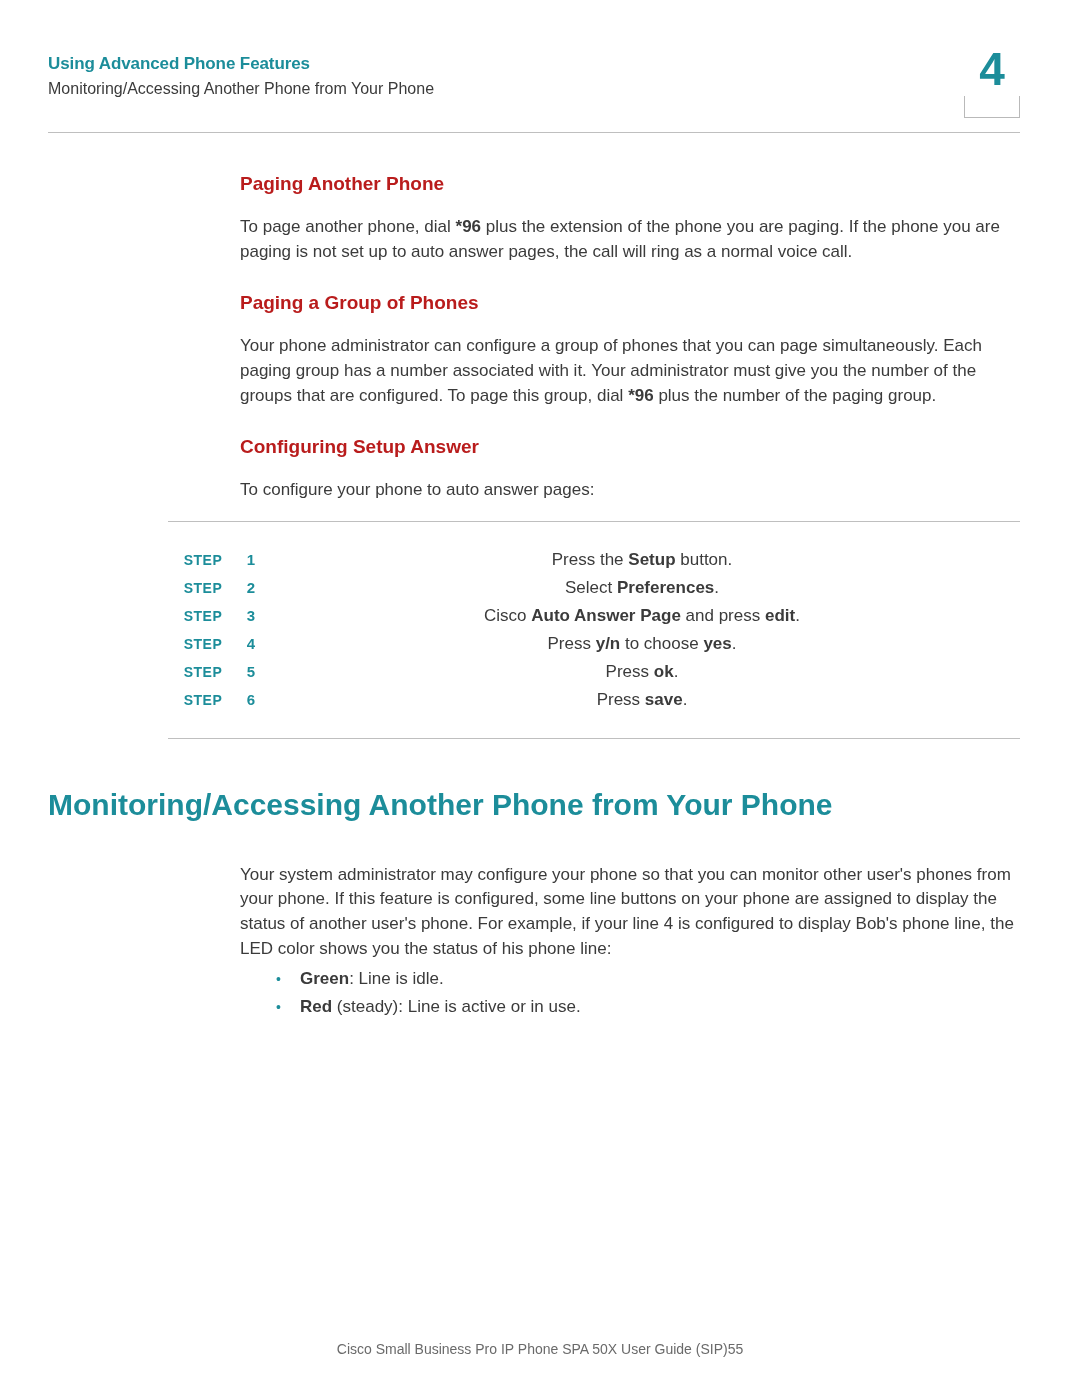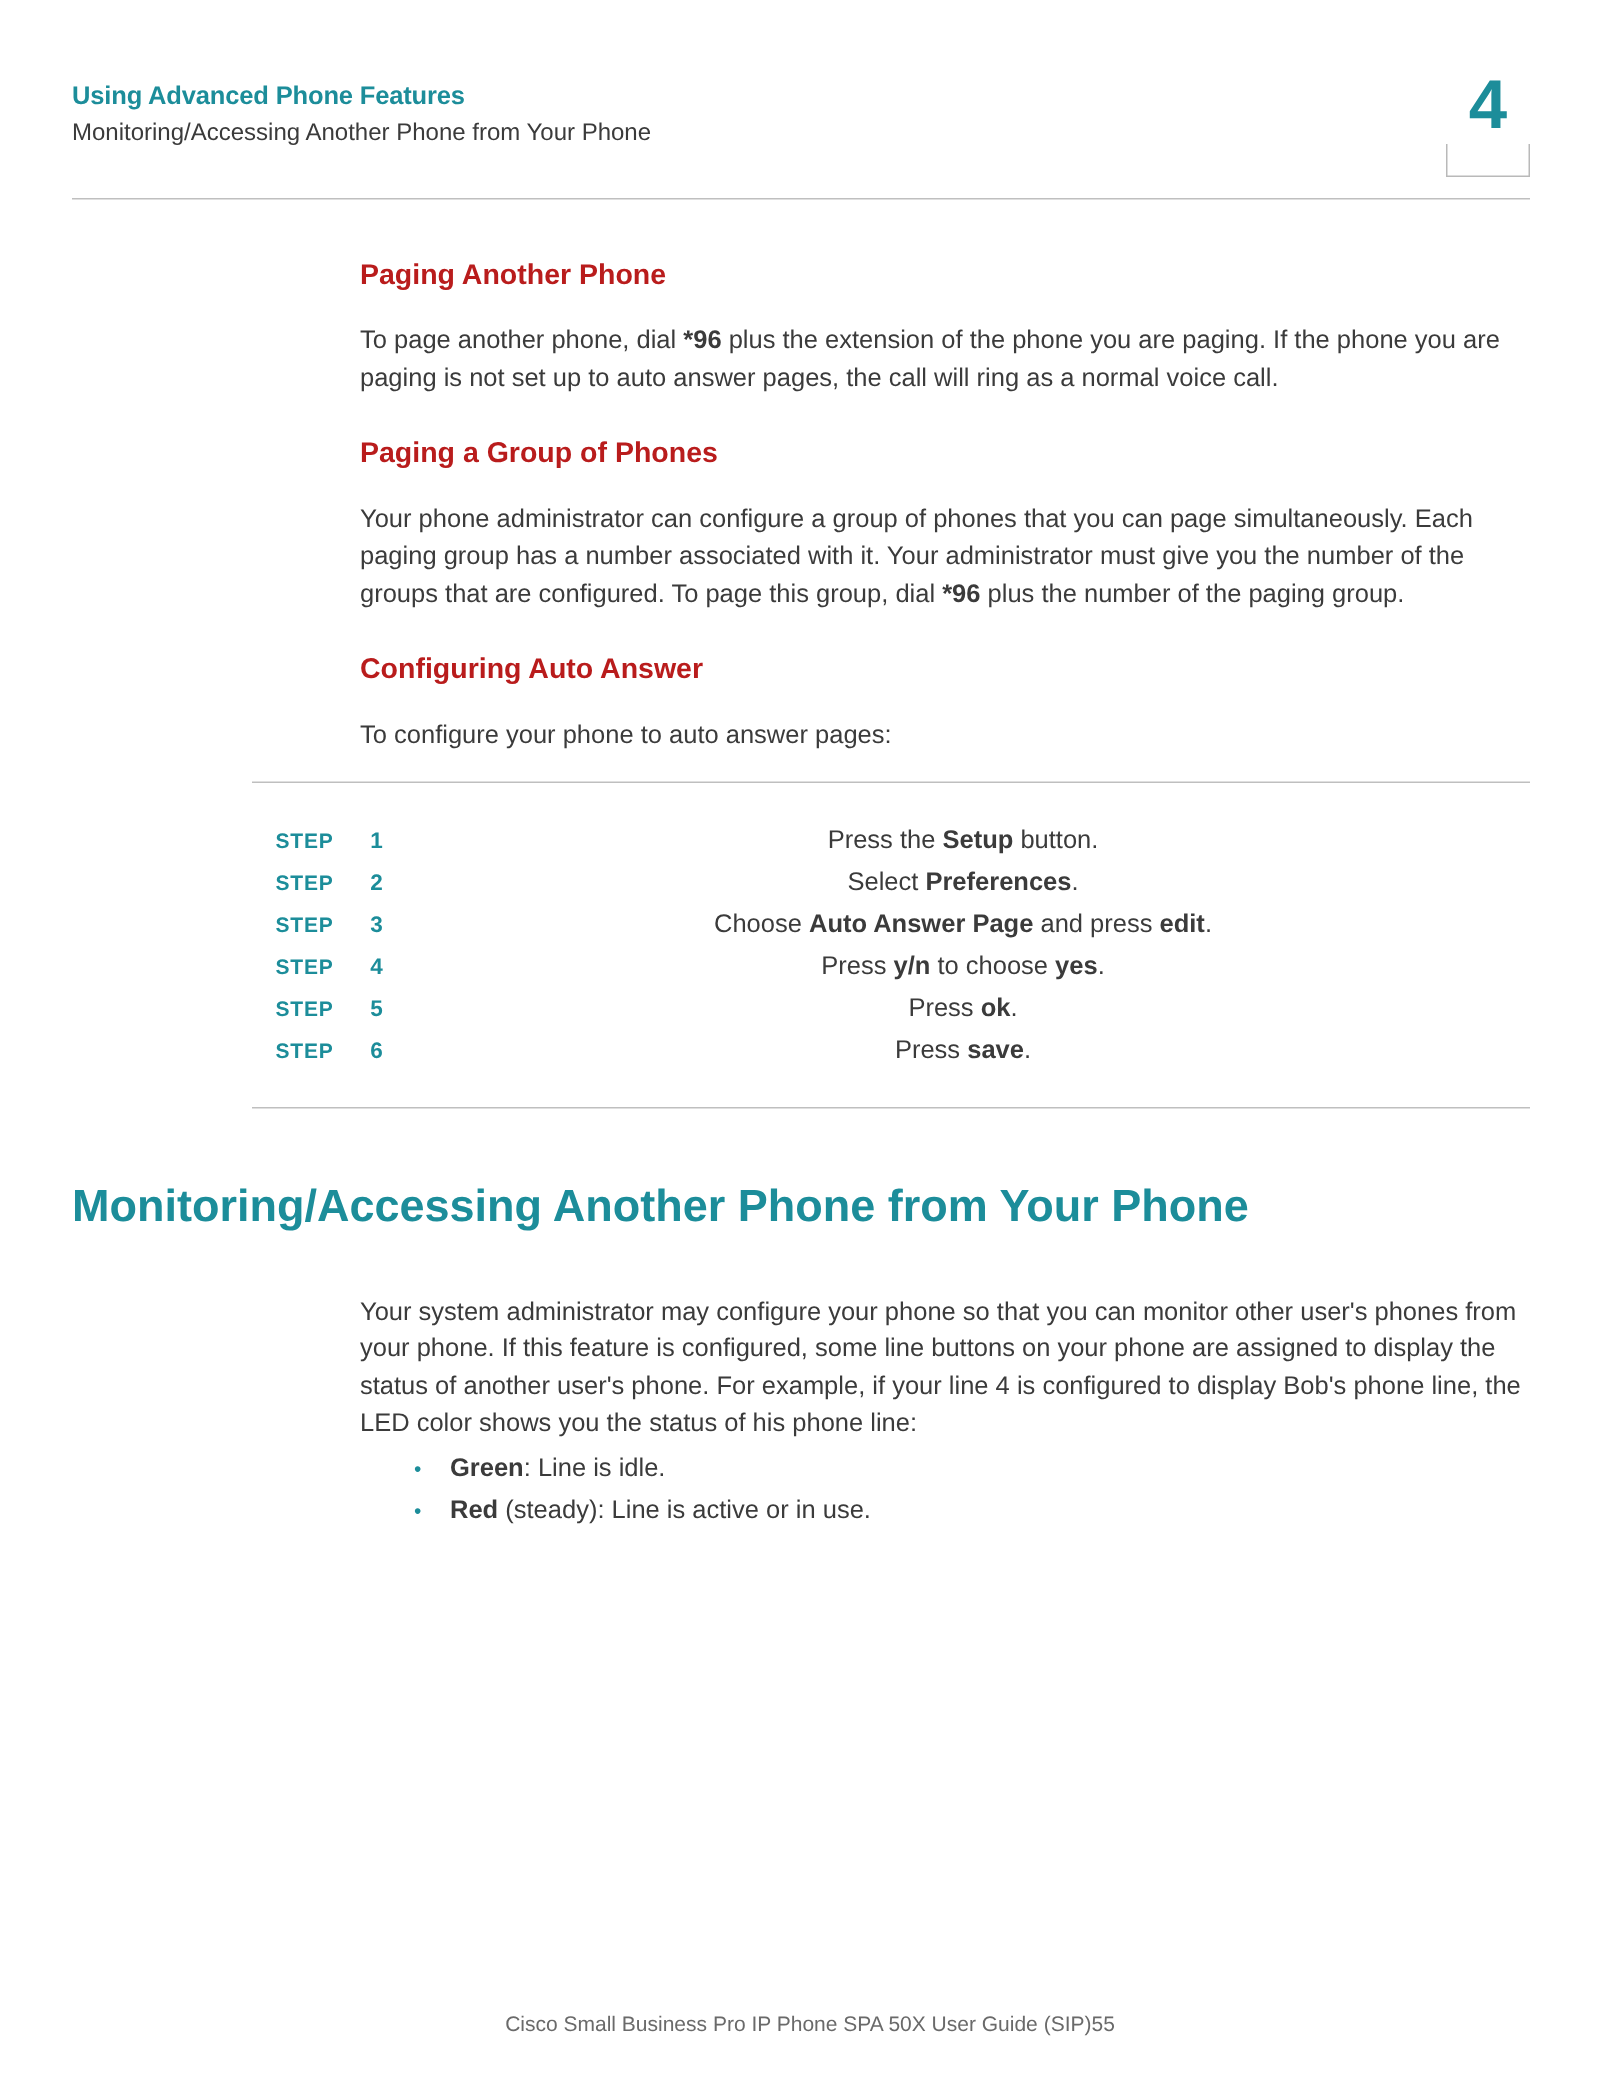--- a/index.html
+++ b/index.html
@@ -173,21 +173,21 @@
   </div>
 
   <div class="indent">
     <div class="h2">Paging a Group of Phones</div>
     <p class="para">
       <span>Your phone administrator can configure a group of phones that you can page simultaneously. Each paging group has a number associated with it. Your administrator must give you the number of the groups that are configured. To page this group, dial </span><span class="bold">*96</span><span> plus the number of the paging group.</span>
     </p>
   </div>
 
   <div class="indent">
-    <div class="h2">Configuring Auto Answer</div>
+    <div class="h2">Configuring Setup Answer</div>
     <p class="para" style="margin-bottom:18px">To configure your phone to auto answer pages:</p>
   </div>
 
   <div class="steps">
     <div class="step-row">
       <span class="step-label">STEP</span>
       <span class="step-num">1</span>
       <span class="step-text">
         <span>Press the </span><span class="bold">Setup</span><span> button.</span>
       </span>
@@ -196,21 +196,21 @@
       <span class="step-label">STEP</span>
       <span class="step-num">2</span>
       <span class="step-text">
         <span>Select </span><span class="bold">Preferences</span><span>.</span>
       </span>
     </div>
     <div class="step-row">
       <span class="step-label">STEP</span>
       <span class="step-num">3</span>
       <span class="step-text">
-        <span>Choose </span><span class="bold">Auto Answer Page</span><span> and press </span><span class="bold">edit</span><span>.</span>
+        <span>Cisco </span><span class="bold">Auto Answer Page</span><span> and press </span><span class="bold">edit</span><span>.</span>
       </span>
     </div>
     <div class="step-row">
       <span class="step-label">STEP</span>
       <span class="step-num">4</span>
       <span class="step-text">
         <span>Press </span><span class="bold">y/n</span><span> to choose </span><span class="bold">yes</span><span>.</span>
       </span>
     </div>
     <div class="step-row">

